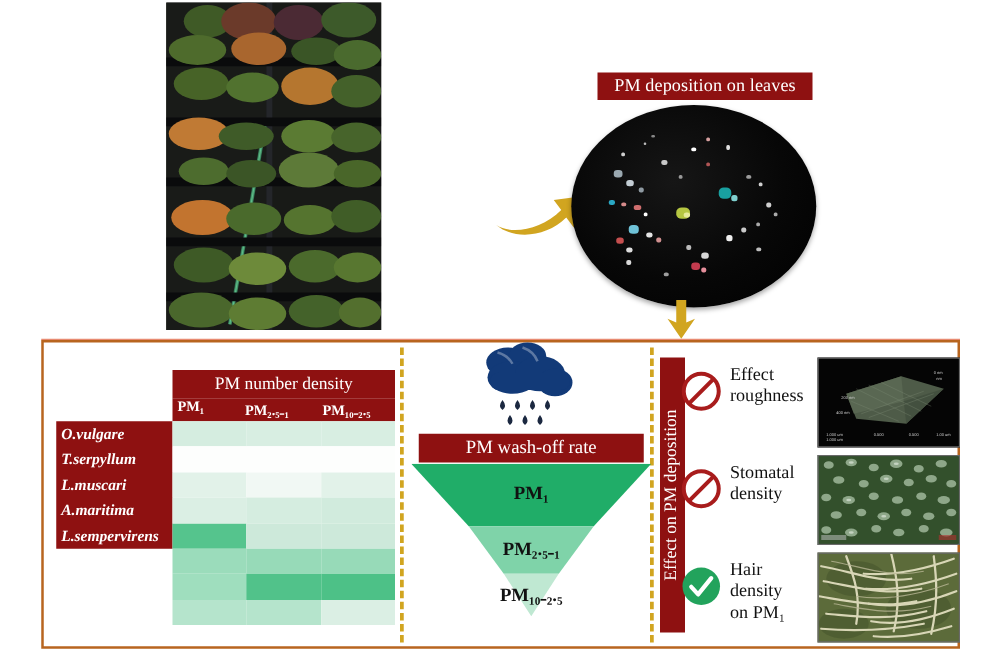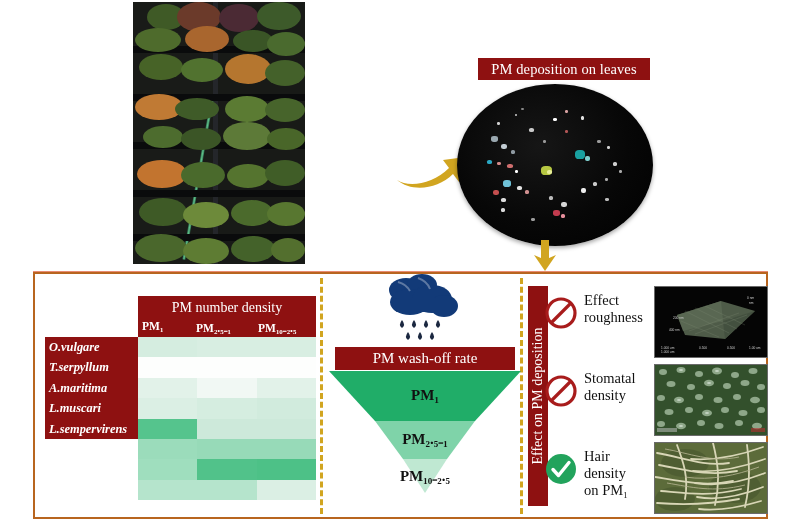--- a/index.html
+++ b/index.html
@@ -206,22 +206,22 @@
 <div id="panel-heatmap">
   <div id="hm-title">PM number density</div>
   <div id="hm-colhead">
     <span class="hm-col-label" style="left:4px;">PM₁</span>
     <span class="hm-col-label" style="left:58px;">PM₂.₅₋₁</span>
     <span class="hm-col-label" style="left:120px;">PM₁₀₋₂.₅</span>
   </div>
   <div id="hm-species">
       <div class="sp-name">O.vulgare</div>
       <div class="sp-name">T.serpyllum</div>
+      <div class="sp-name">L.muscari</div>
       <div class="sp-name">A.maritima</div>
-      <div class="sp-name">L.muscari</div>
       <div class="sp-name">L.sempervirens</div>
     </div>
   <div id="hm-grid">
       <div class="hm-cell" style="background: rgb(213, 237, 224);"></div>
       <div class="hm-cell" style="background: rgb(216, 238, 226);"></div>
       <div class="hm-cell" style="background: rgb(216, 238, 226);"></div>
       <div class="hm-cell" style="background: rgb(253, 254, 253);"></div>
       <div class="hm-cell" style="background: rgb(253, 254, 253);"></div>
       <div class="hm-cell" style="background: rgb(253, 254, 253);"></div>
       <div class="hm-cell" style="background: rgb(226, 242, 233);"></div>

